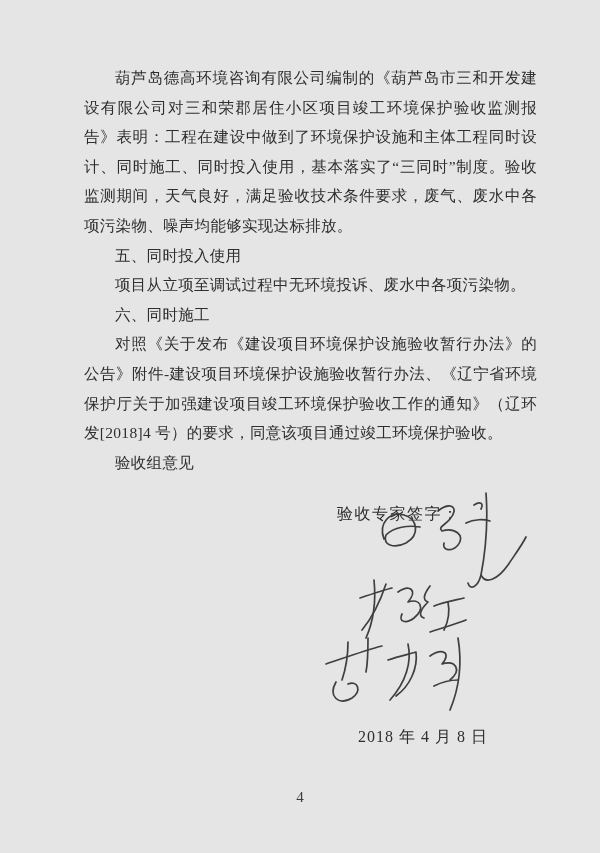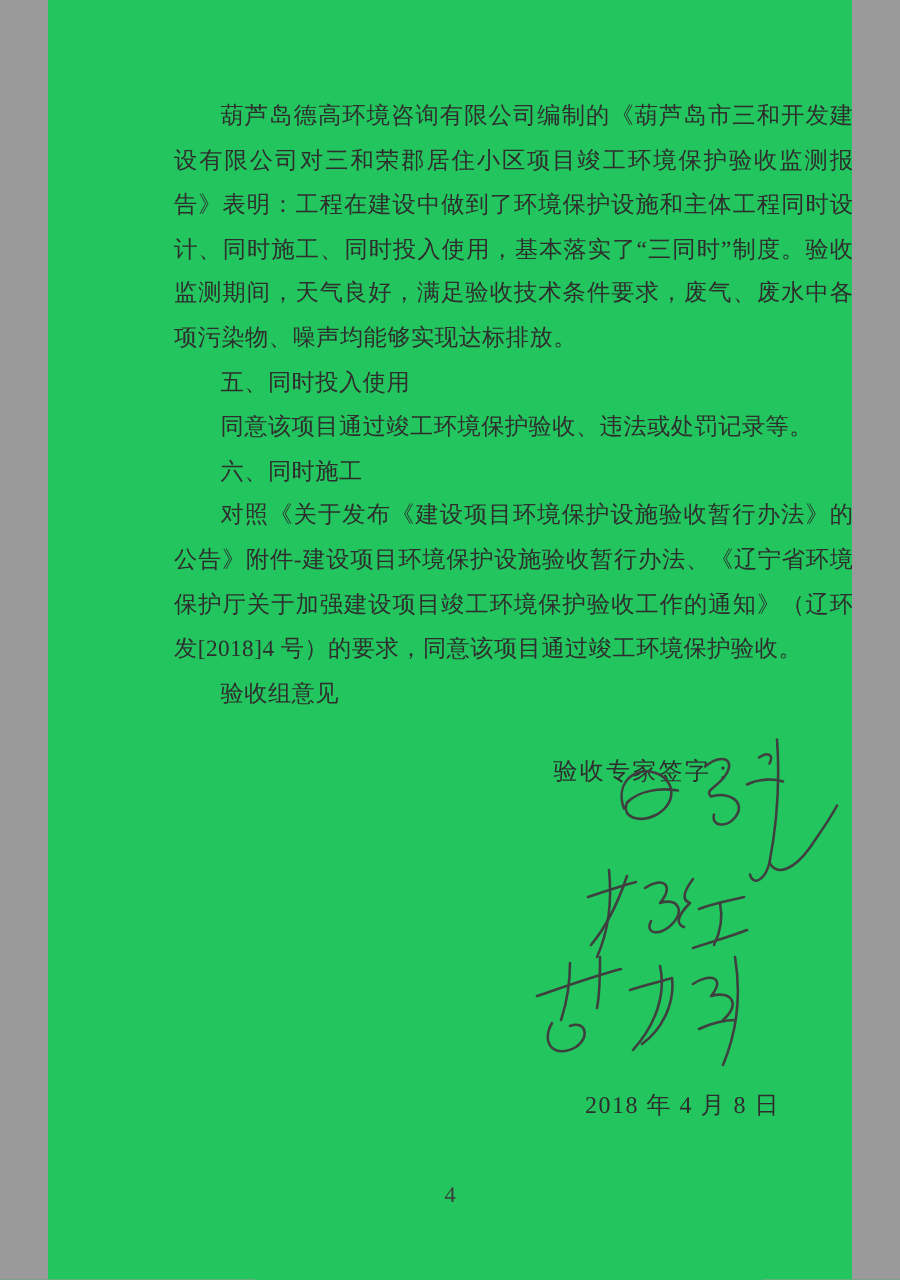--- a/index.html
+++ b/index.html
@@ -1,21 +1,21 @@
 <!DOCTYPE html>
 <html><head>
 <meta charset="utf-8">
 <style>
   html, body { margin: 0; padding: 0; background: #9a9a9a; }
   .page {
     position: relative;
-    width: 536px;
+    width: 600px;
     height: 853px;
     margin: 0 auto;
-    background: #22c55e;
+    background: #e5e5e5;
     font-family: "Liberation Serif", "DejaVu Serif", serif;
     color: #2e2e2e;
     overflow: hidden;
   }
   .body-text {
     position: absolute;
     left: 84px;
     top: 63px;
     width: 453px;
     font-size: 15.5px;
@@ -69,21 +69,21 @@
   }
 </style>
 </head>
 <body>
 
 <div class="page">
 
   <div class="body-text">
     <p>葫芦岛德高环境咨询有限公司编制的《葫芦岛市三和开发建设有限公司对三和荣郡居住小区项目竣工环境保护验收监测报告》表明：工程在建设中做到了环境保护设施和主体工程同时设计、同时施工、同时投入使用，基本落实了“三同时”制度。验收监测期间，天气良好，满足验收技术条件要求，废气、废水中各项污染物、噪声均能够实现达标排放。</p>
     <h3>五、同时投入使用</h3>
-    <p>同意该项目通过竣工环境保护验收、违法或处罚记录等。</p>
+    <p>项目从立项至调试过程中无环境投诉、废水中各项污染物。</p>
     <h3>六、同时施工</h3>
     <p>对照《关于发布《建设项目环境保护设施验收暂行办法》的公告》附件-建设项目环境保护设施验收暂行办法、《辽宁省环境保护厅关于加强建设项目竣工环境保护验收工作的通知》（辽环发[2018]4 号）的要求，同意该项目通过竣工环境保护验收。</p>
     <p>验收组意见</p>
   </div>
 
   <div class="sig-label">验收专家签字：</div>
 
   <div class="signature sig-1">
     <svg width="160" height="118" viewBox="0 0 160 118">
       <path d="M10,52 C4,36 16,24 30,28 C44,32 46,48 32,56 C20,62 8,58 12,48 C20,40 34,38 46,40"></path>

